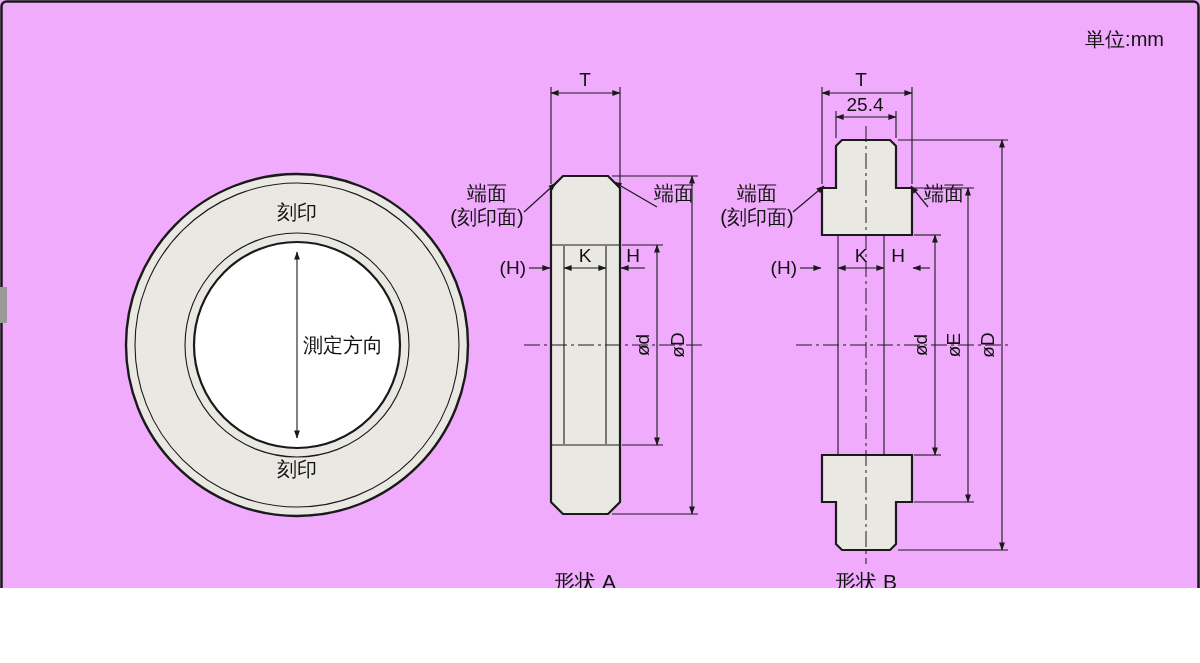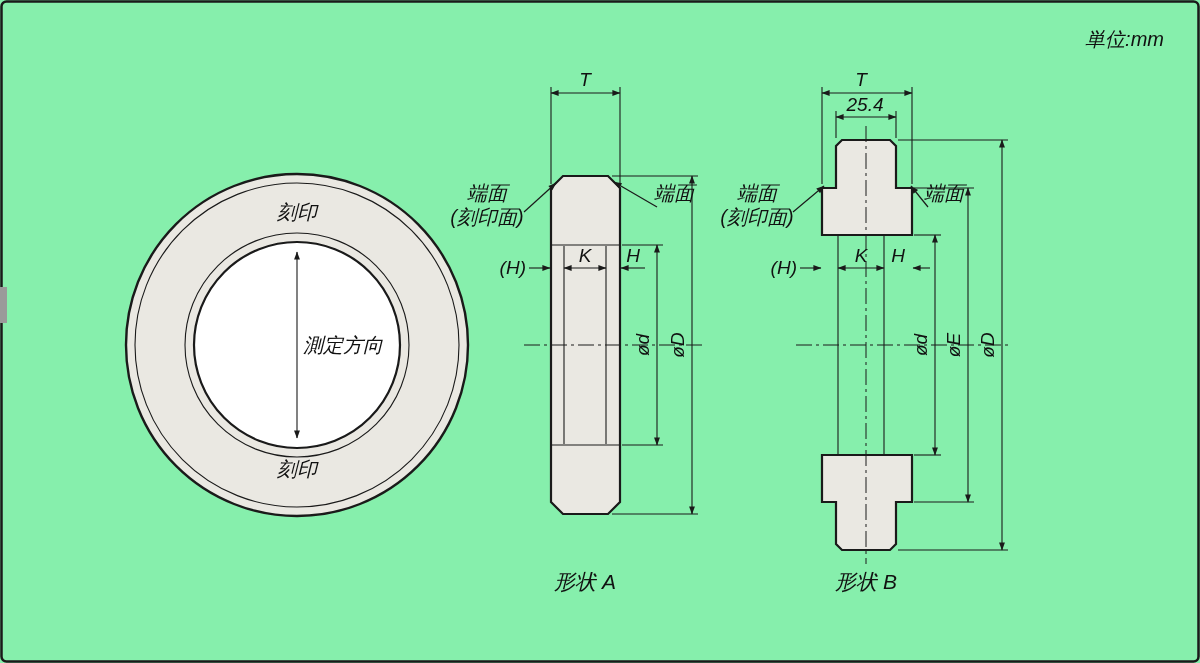--- a/index.html
+++ b/index.html
@@ -1,16 +1,16 @@
 <!DOCTYPE html>
 <html><head>
 <meta charset="utf-8">
 <style>
   html,body{margin:0;padding:0;background:#ffffff;}
-  .stage{width:1200px;height:663px;position:relative;background:#86efac;font-style:italic;}
+  .stage{width:1200px;height:588px;position:relative;background:#f0abfc;}
   svg{display:block;}
   .outline{fill:#eae8e2;stroke:#1a1a1a;stroke-width:2.2;stroke-linejoin:miter;}
   .outline-thick{fill:#eae8e2;stroke:#1a1a1a;stroke-width:2.4;}
   .whitefill{fill:#ffffff;stroke:#1a1a1a;stroke-width:2.2;}
   .thin{stroke:#1a1a1a;stroke-width:1.1;fill:none;}
   .center{stroke:#1a1a1a;stroke-width:1;fill:none;stroke-dasharray:16 4 3 4;}
   .dimline{stroke:#1a1a1a;stroke-width:1.1;fill:none;}
   .leader{stroke:#1a1a1a;stroke-width:1.2;fill:none;}
   .frame{fill:none;stroke:#1a1a1a;stroke-width:2.5;}
   text{font-family:"Liberation Sans","DejaVu Sans",sans-serif;fill:#111;}

